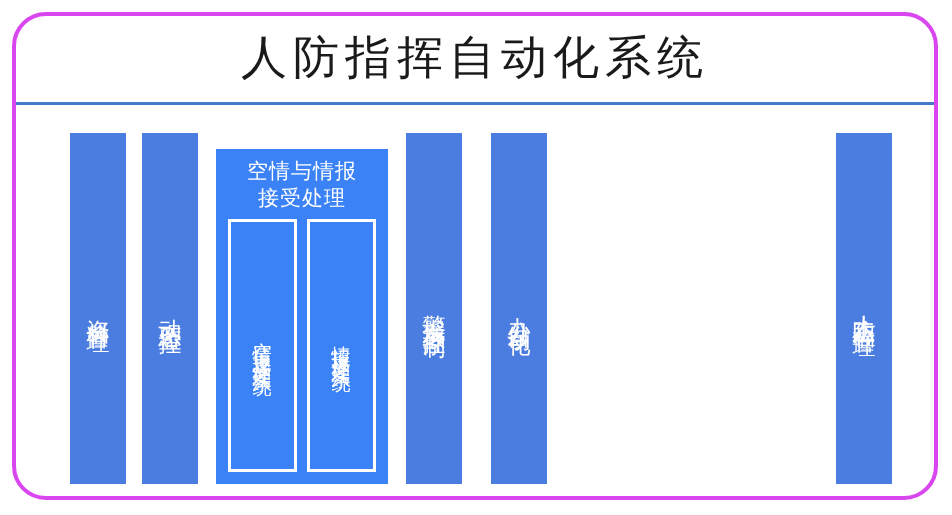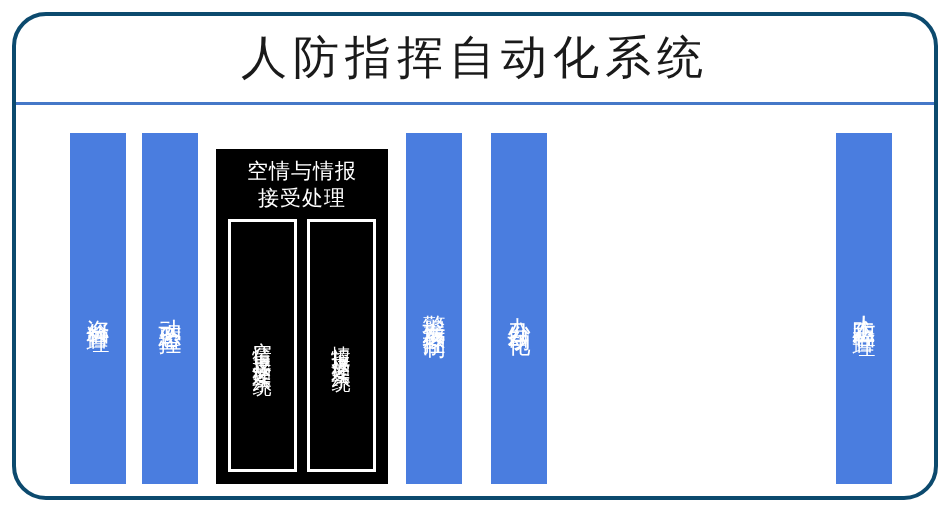--- a/index.html
+++ b/index.html
@@ -22,21 +22,21 @@
   }
 
   
   .outer-frame {
     position: absolute;
     left: 12px;
     top: 12px;
     width: 926px;
     height: 488px;
     box-sizing: border-box;
-    border: 4px solid #0c4a6e;
+    border: 4px solid #d946ef;
     border-radius: 34px;
     background: #ffffff;
   }
 
   
   .title-band {
     position: absolute;
     left: 0;
     top: 0;
     width: 100%;
@@ -79,21 +79,21 @@
     background: #4a7ddf;
     box-sizing: border-box;
     display: flex;
     align-items: center;
     justify-content: center;
   }
 
   
   .group-block {
     position: absolute;
-    background: #000000;
+    background: #3b82f6;
     box-sizing: border-box;
     display: flex;
     flex-direction: column;
     align-items: center;
   }
   .group-title {
     color: #ffffff;
     font-family: "DejaVu Sans", "Liberation Sans", sans-serif;
     font-size: 21px;
     line-height: 1.28;

